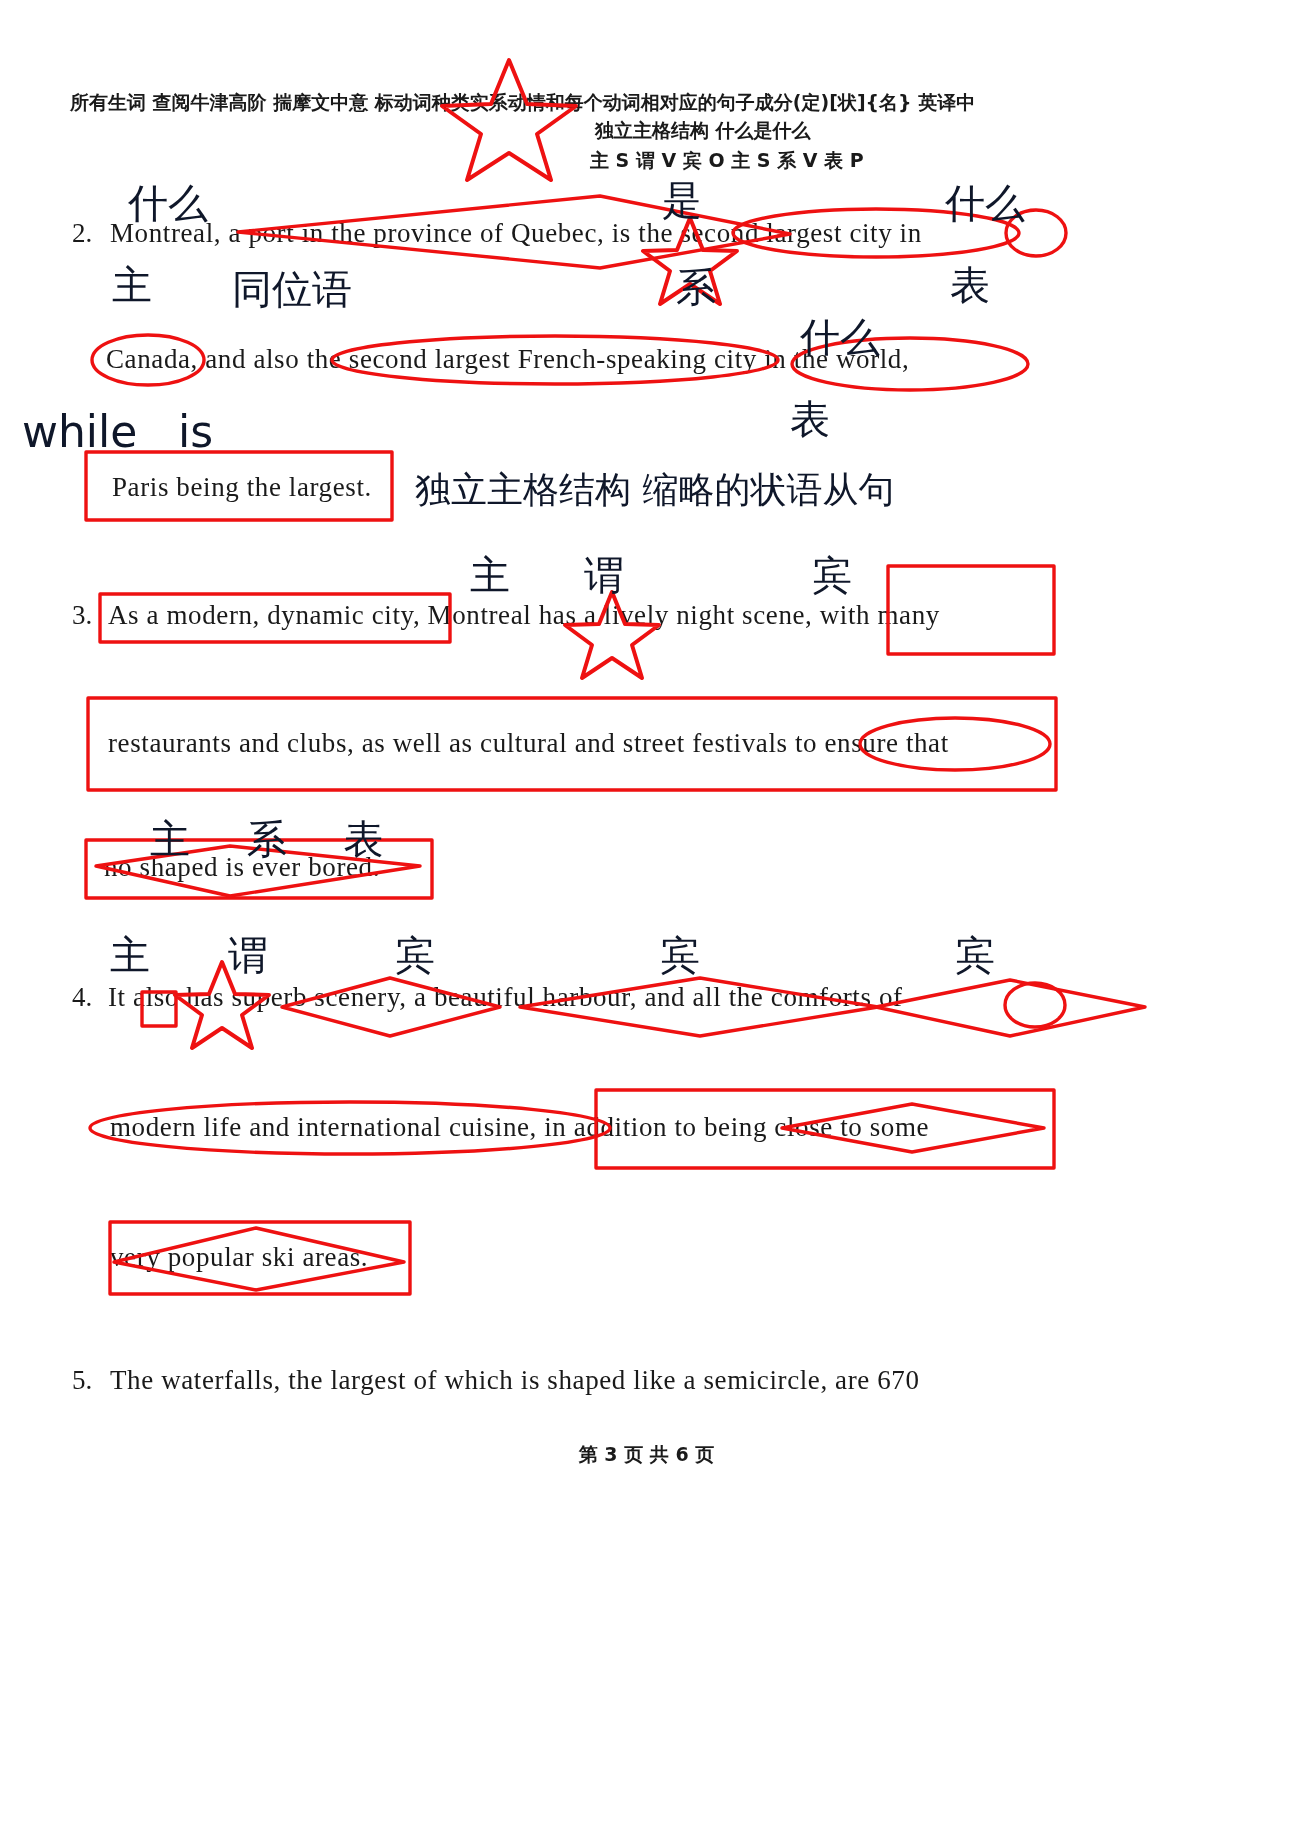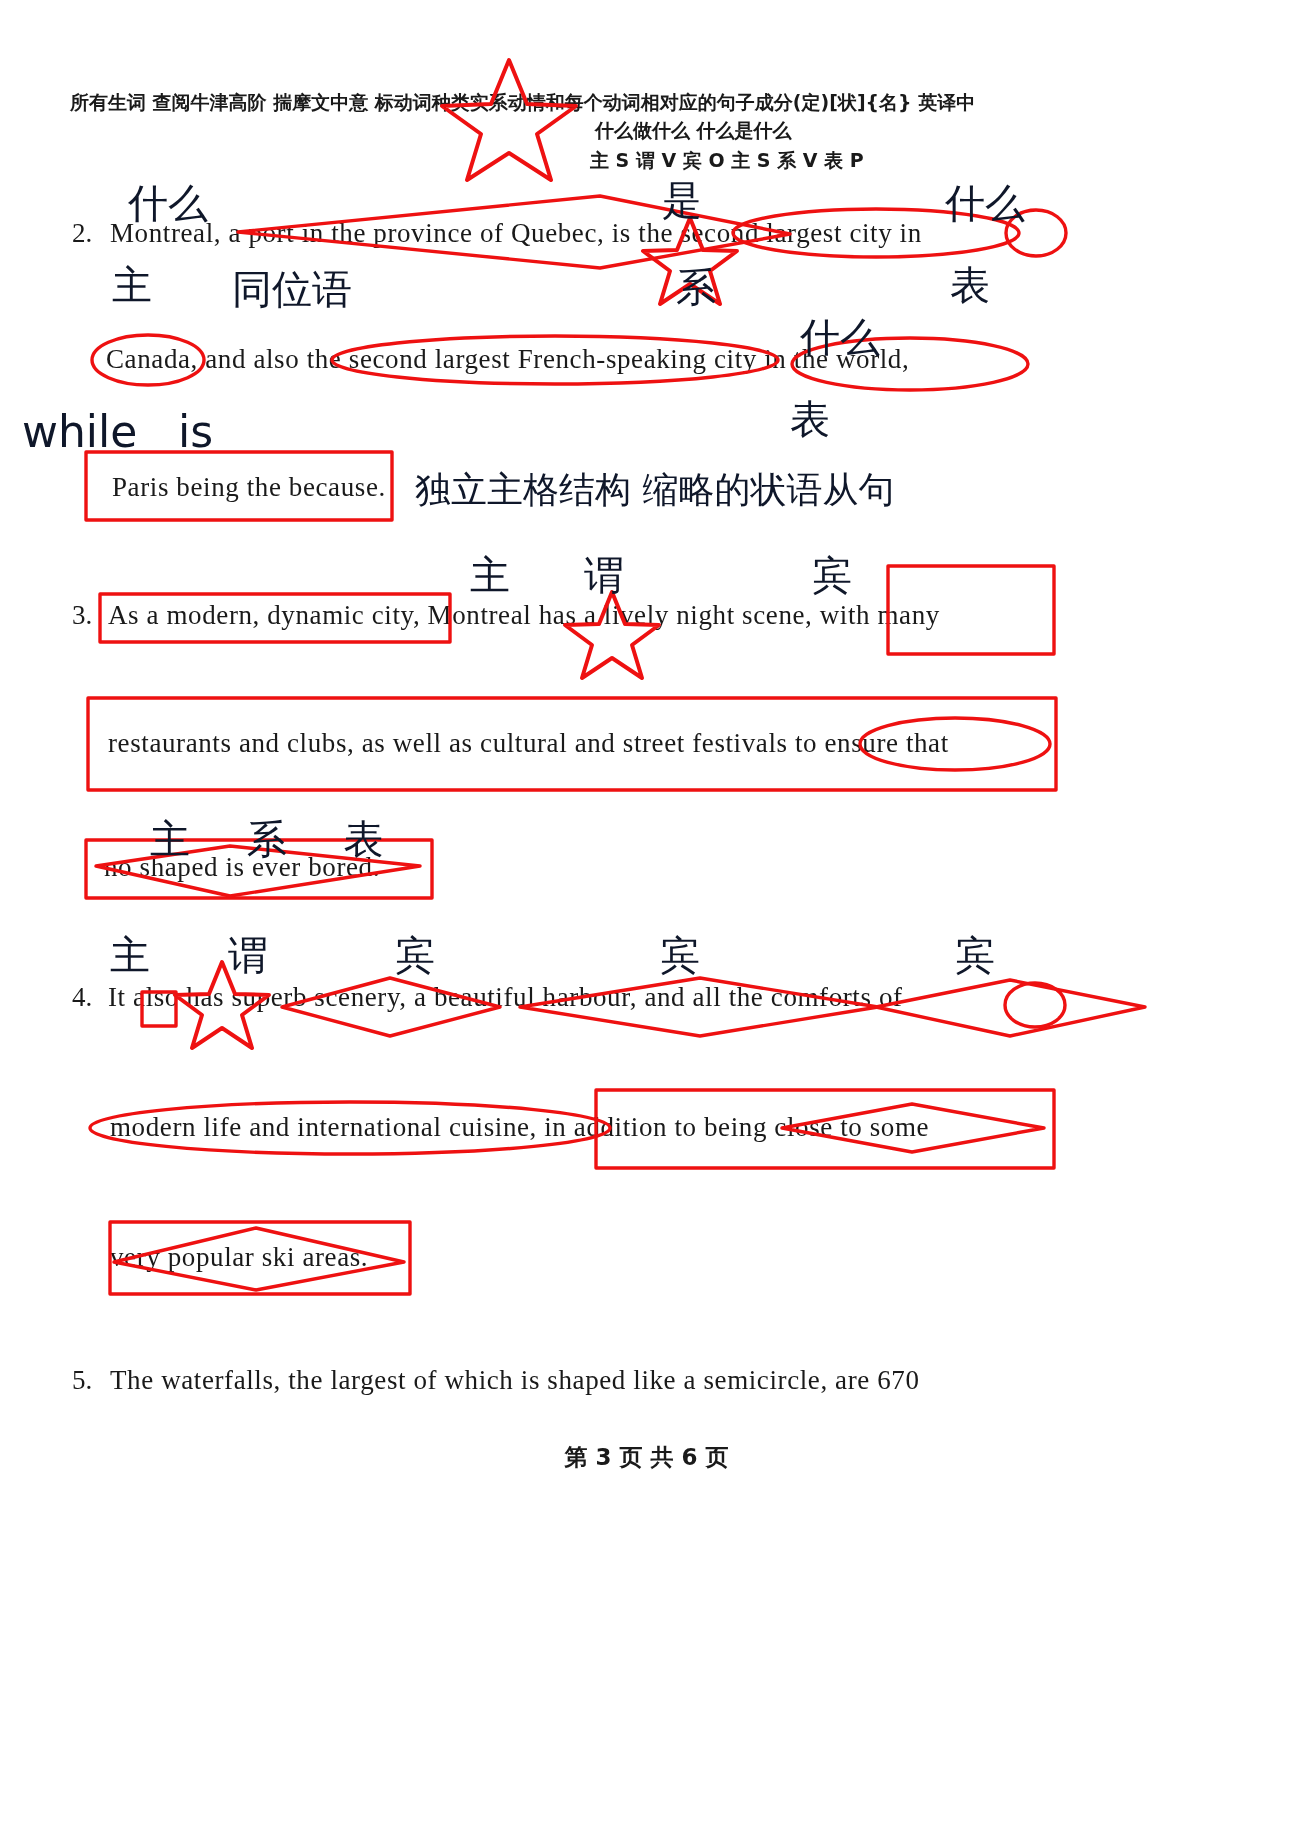--- a/index.html
+++ b/index.html
@@ -42,21 +42,21 @@
     font-size: 19px;
     color: #1a1a1a;
     white-space: nowrap;
   }
   .footer {
     position: absolute;
     left: 0;
     right: 0;
     text-align: center;
     font-family: "DejaVu Sans", sans-serif;
-    font-size: 23px;
+    font-size: 19px;
     font-weight: bold;
     color: #1a1a1a;
   }
   
   .ann {
     position: absolute;
     color: #0f172a;
     font-family: "DejaVu Sans", sans-serif;
     font-weight: normal;
     white-space: nowrap;
@@ -72,27 +72,27 @@
     height: 1837px;
     pointer-events: none;
   }
 </style>
 </head>
 <body>
 
 <div class="page">
 
   <div class="header-line" style="left:70px; top:90px;">所有生词 查阅牛津高阶 揣摩文中意  标动词种类实系动情和每个动词相对应的句子成分(定)[状]{名} 英译中</div>
-  <div class="header-line" style="left:595px; top:118px;">什么做什么          什么是什么</div>
+  <div class="header-line" style="left:595px; top:118px;">独立主格结构          什么是什么</div>
   <div class="header-line" style="left:590px; top:148px;">主 S 谓 V 宾 O    主 S 系 V 表 P</div>
 
   <div class="num" style="left:72px; top:218px;">2.</div>
   <div class="line" style="left:110px; top:218px;">Montreal, a port in the province of Quebec, is the second largest city in</div>
   <div class="line" style="left:106px; top:344px;">Canada, and also the second largest French-speaking city in the world,</div>
-  <div class="line" style="left:112px; top:472px;">Paris being the because.</div>
+  <div class="line" style="left:112px; top:472px;">Paris being the largest.</div>
 
   <div class="num" style="left:72px; top:600px;">3.</div>
   <div class="line" style="left:108px; top:600px;">As a modern, dynamic city, Montreal has a lively night scene, with many</div>
   <div class="line" style="left:108px; top:728px;">restaurants and clubs, as well as cultural and street festivals to ensure that</div>
   <div class="line" style="left:104px; top:852px;">no shaped is ever bored.</div>
 
   <div class="num" style="left:72px; top:982px;">4.</div>
   <div class="line" style="left:108px; top:982px;">It also has superb scenery, a beautiful harbour, and all the comforts of</div>
   <div class="line" style="left:110px; top:1112px;">modern life and international cuisine, in addition to being close to some</div>
   <div class="line" style="left:110px; top:1242px;">very popular ski areas.</div>

